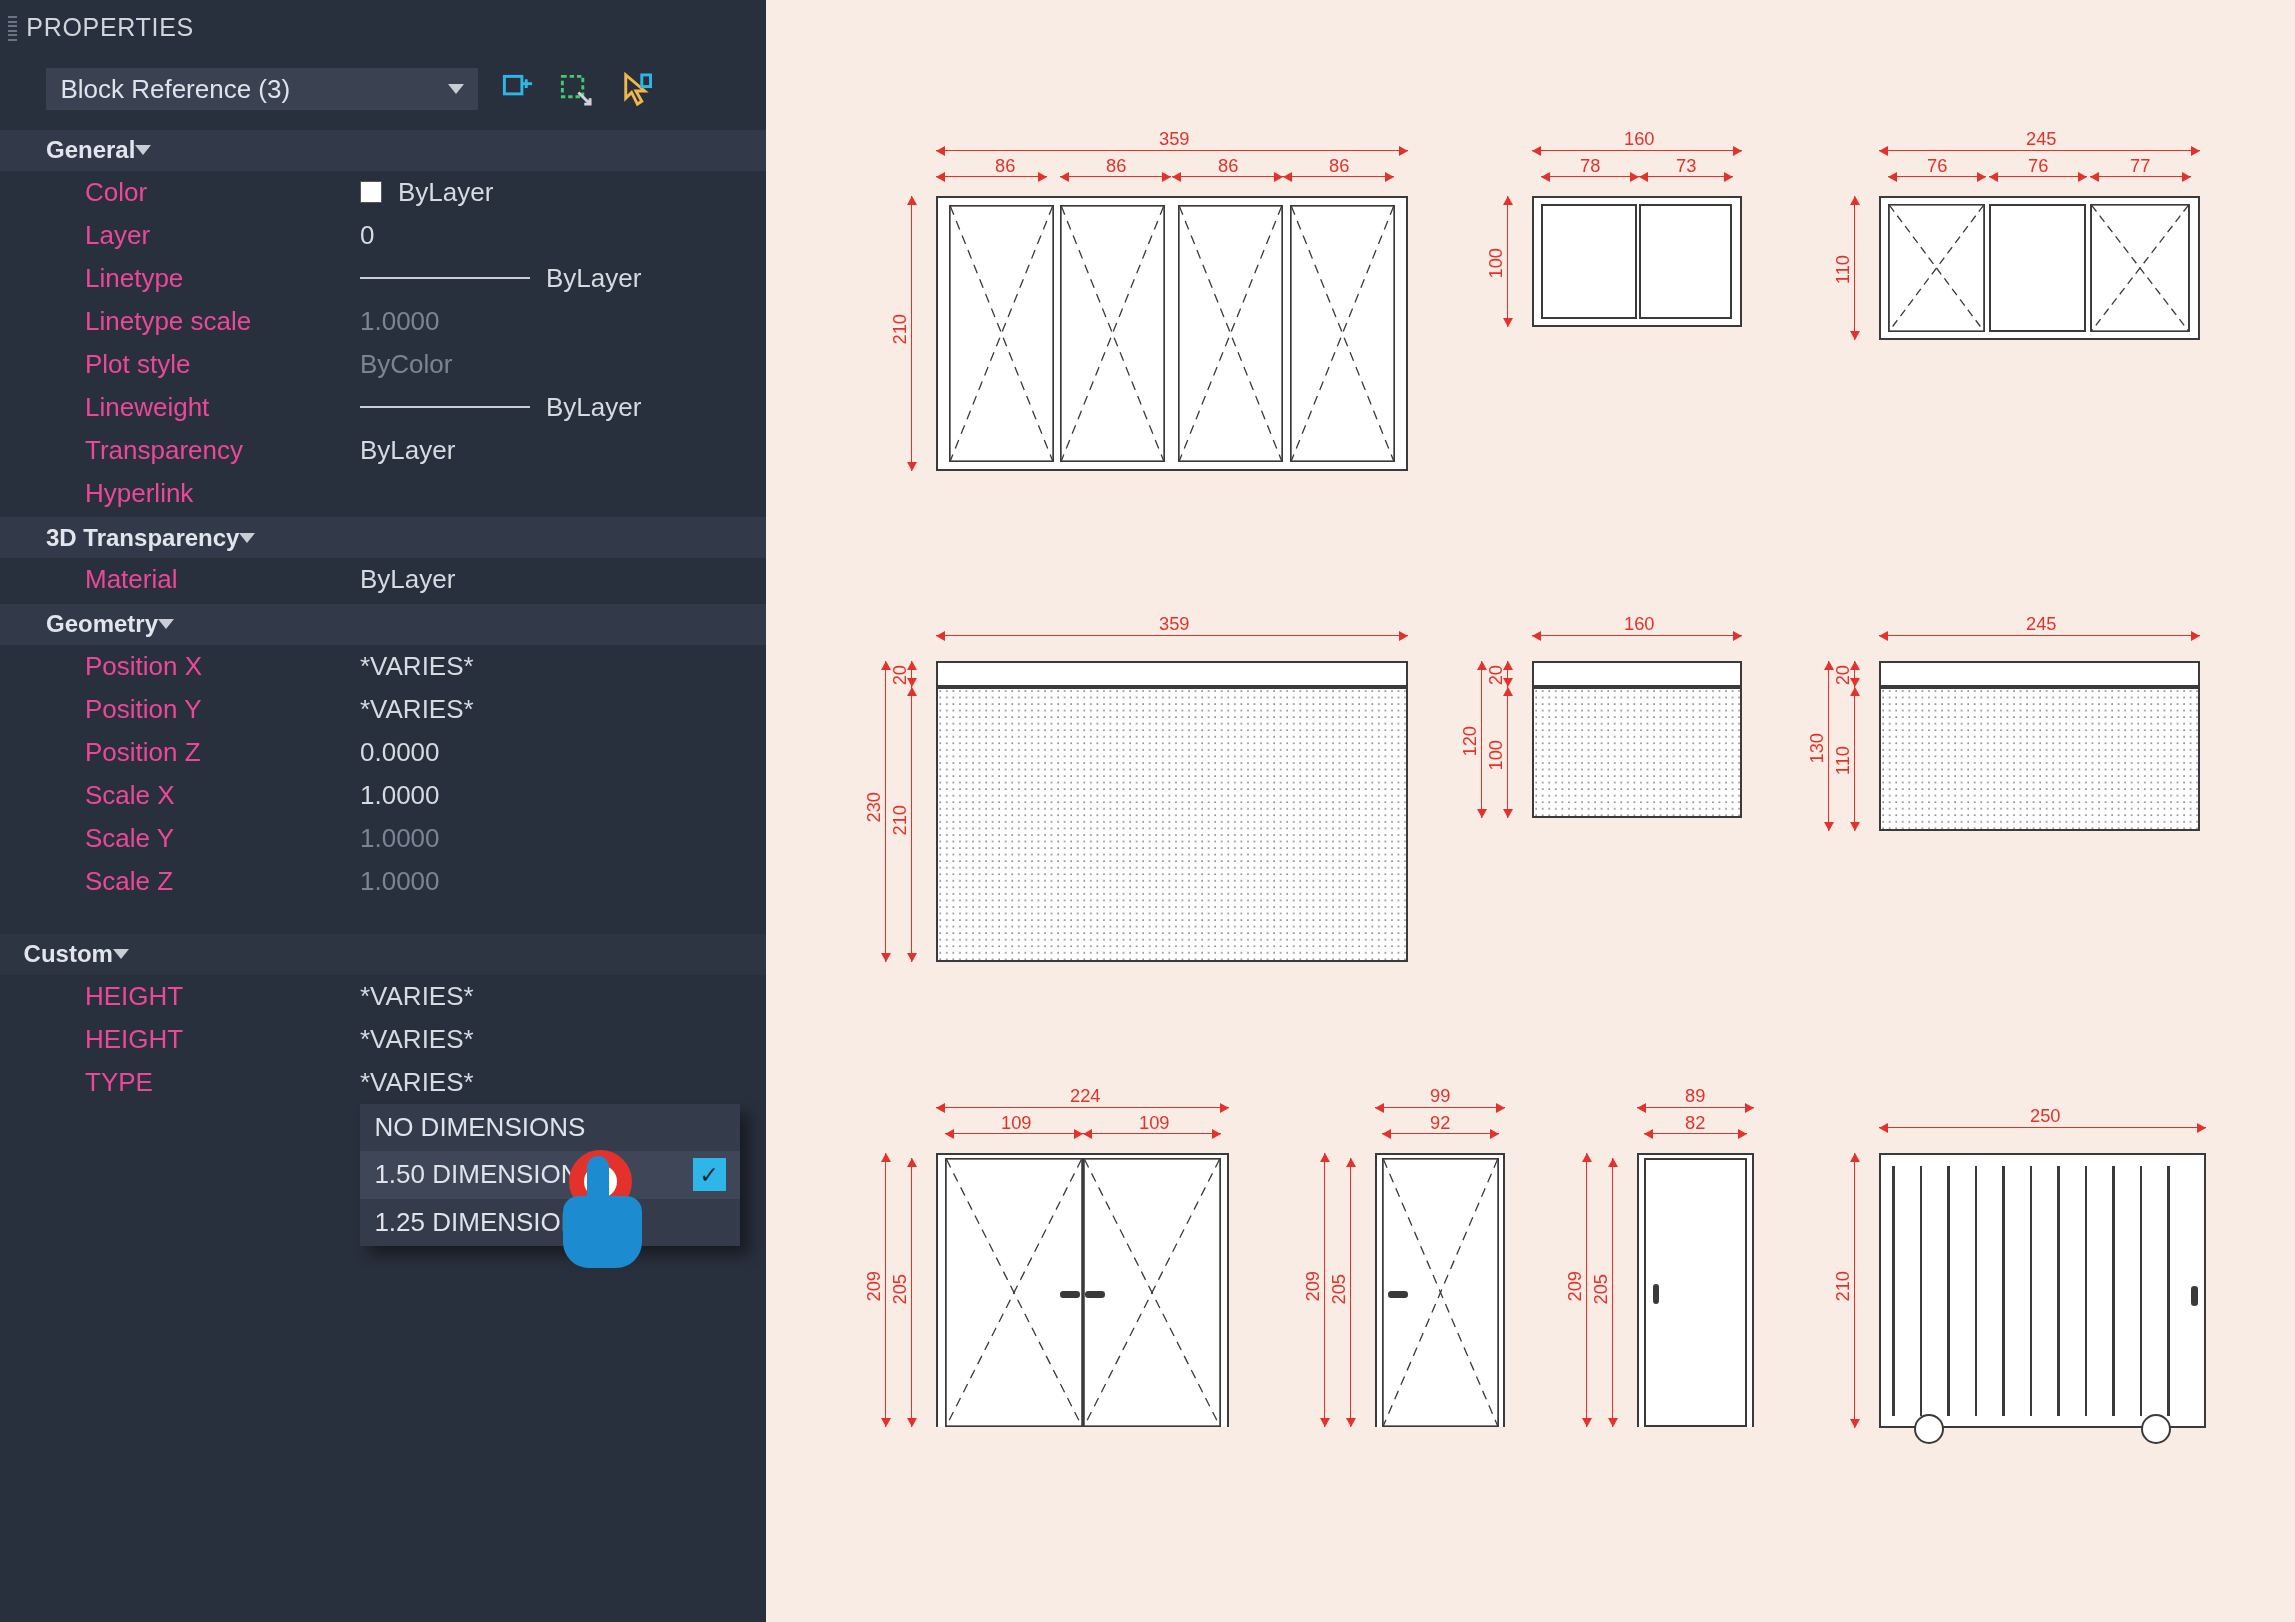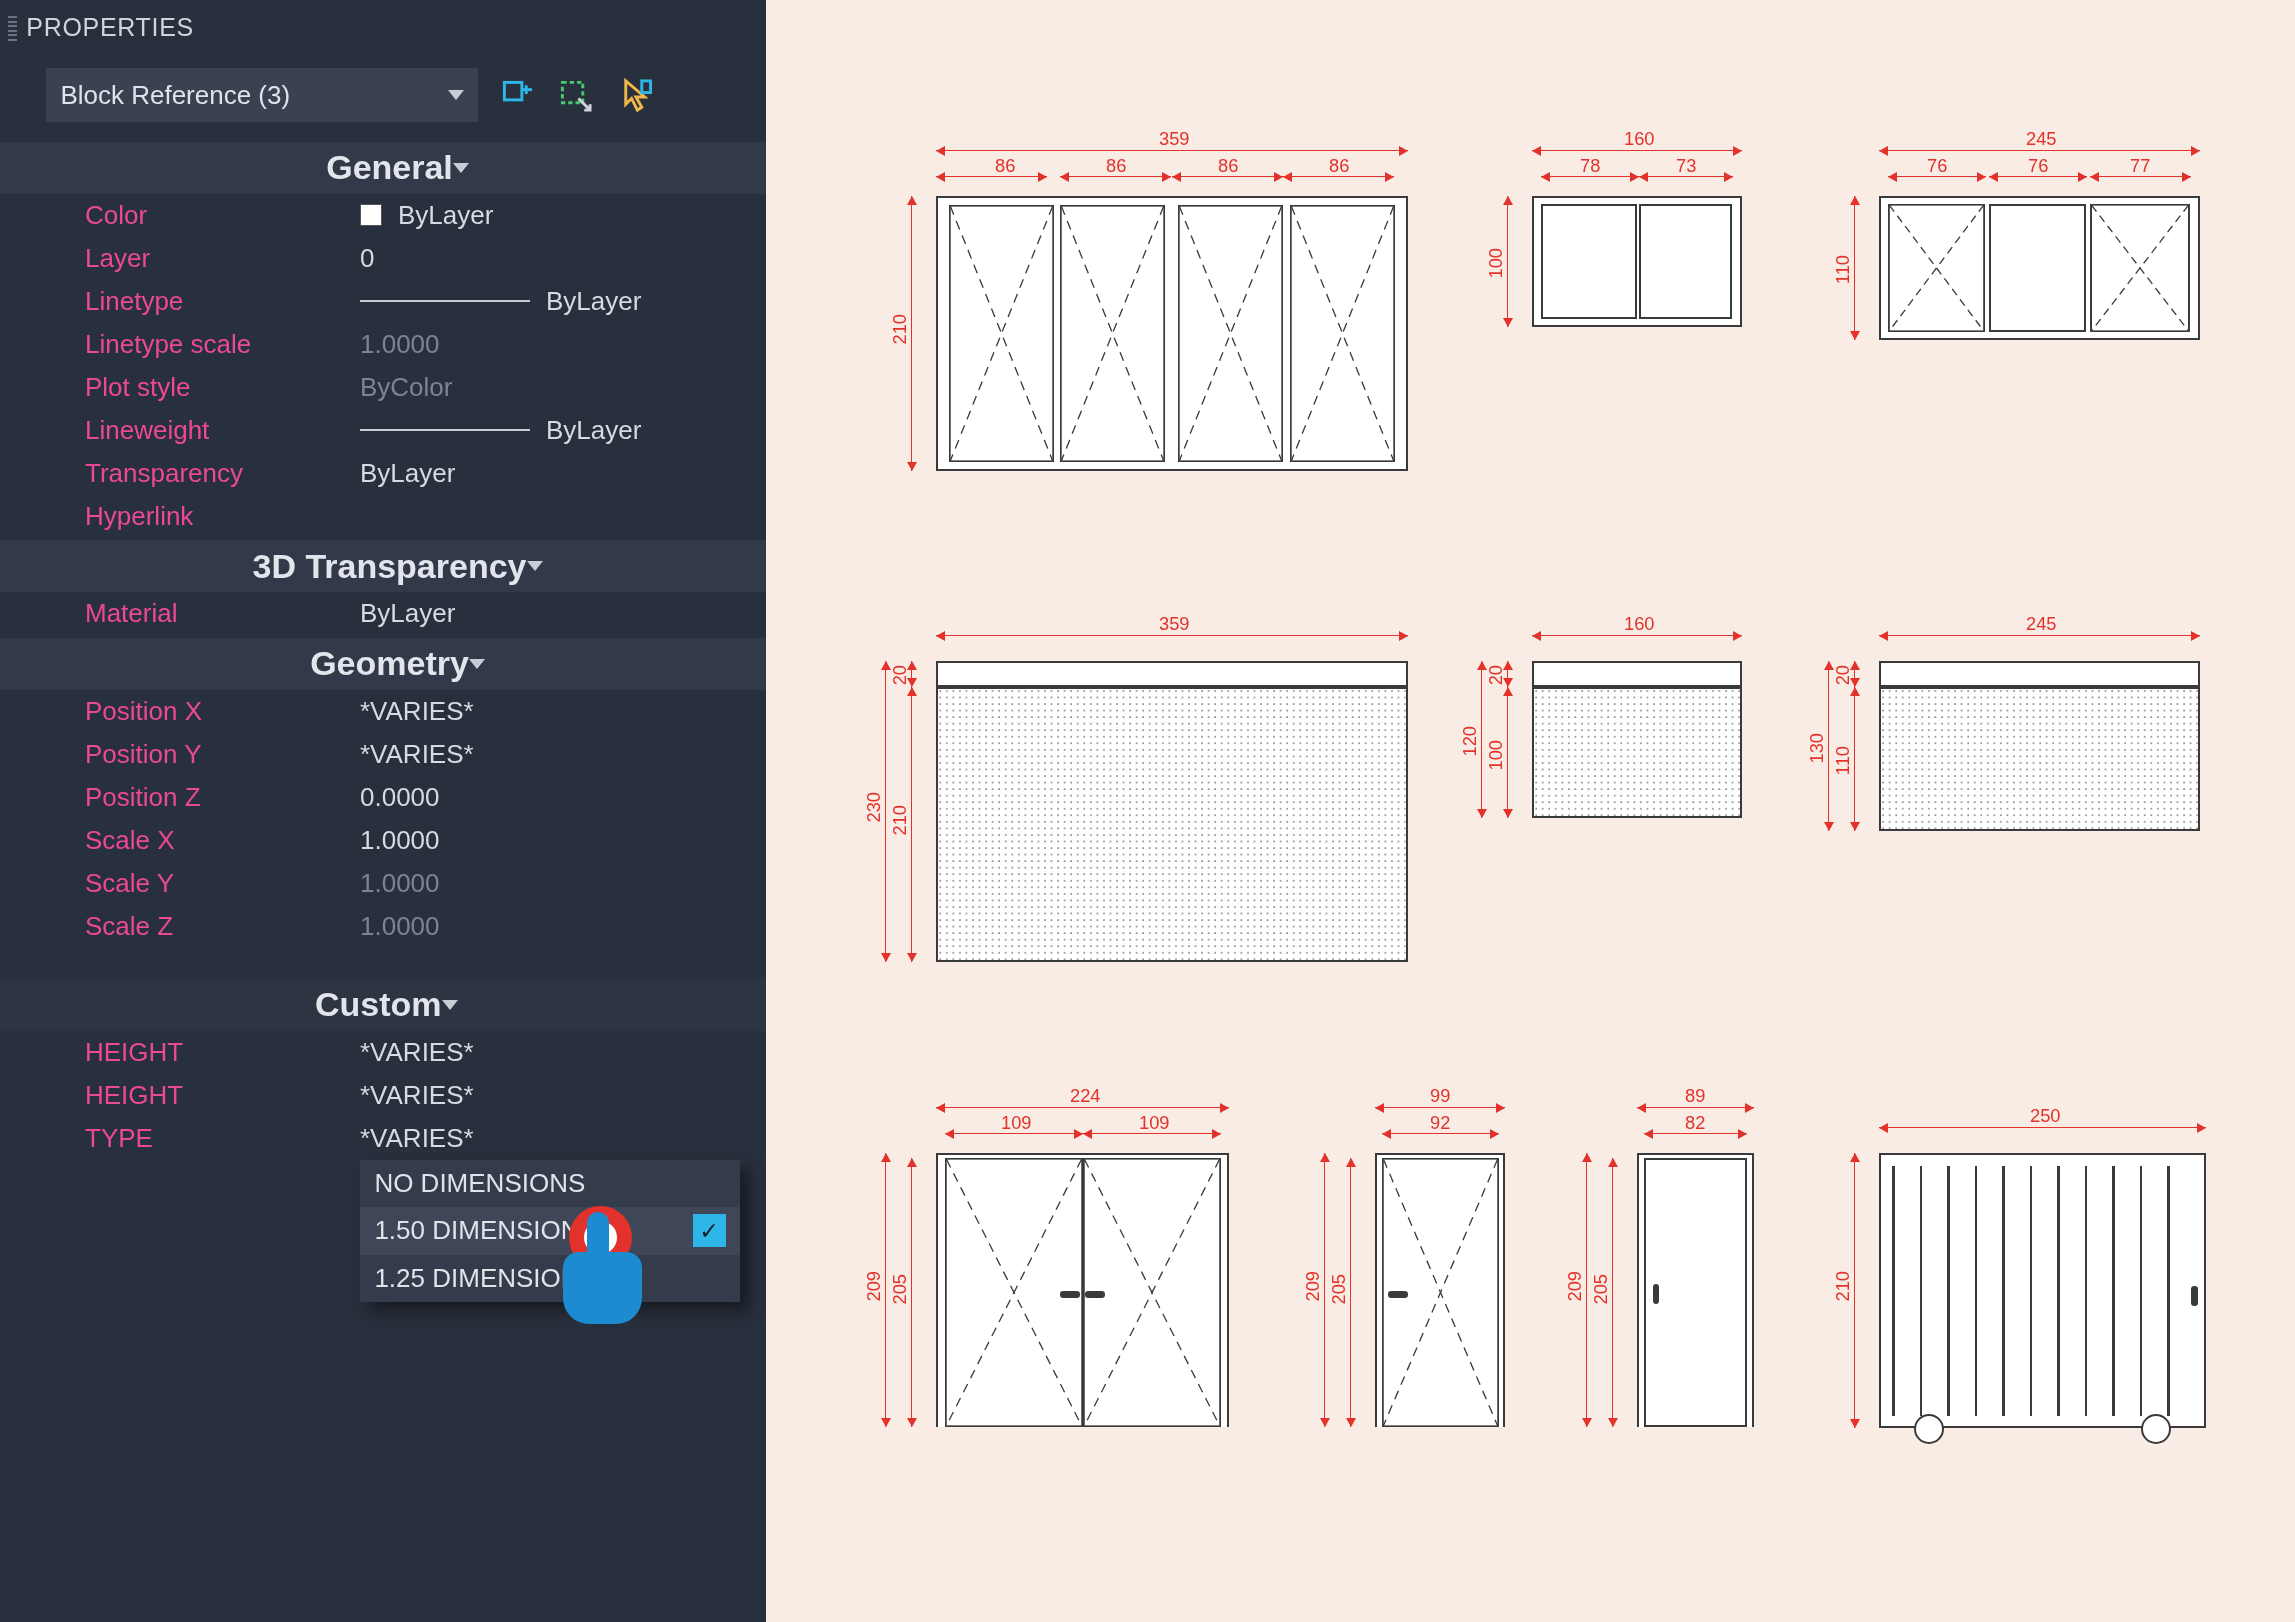--- a/index.html
+++ b/index.html
@@ -4,26 +4,26 @@
 <style>
   * { box-sizing: border-box; margin: 0; padding: 0; }
   body { font-family: "Segoe UI", Arial, sans-serif; background: #f9ece4; display: flex; height: 1623px; width: 2295px; overflow: hidden; }
   
   
   .panel { width: 766px; background: #29303d; color: #c9ced6; display: flex; flex-direction: column; font-size: 25px; }
   .panel-title { display: flex; align-items: flex-end; gap: 9.2px; padding: 13px 17px 13px 7.9px; color: #d0d5dc; letter-spacing: 0.7px; font-size: 25px; }
   .grip { display: inline-block; width: 9.2px; height: 26px; background: repeating-linear-gradient(to bottom, #6a7384 0 2px, transparent 2px 4.6px); }
   
   .sel-row { display: flex; align-items: center; gap: 19.6px; padding: 13px 17px 17px 46px; }
-  .sel-box { flex: 0 0 432px; height: 54px; background: #3a4252; display: flex; align-items: center; justify-content: space-between; padding: 0 14.4px; font-size: 26px; color: #dfe3ea; }
+  .sel-box { flex: 0 0 432px; height: 42px; background: #3a4252; display: flex; align-items: center; justify-content: space-between; padding: 0 14.4px; font-size: 26px; color: #dfe3ea; }
   .chev { width: 0; height: 0; border-left: 8.5px solid transparent; border-right: 8.5px solid transparent; border-top: 10.5px solid #c9ced6; }
   .tool-ic { width: 39px; height: 39px; display: inline-flex; align-items: center; justify-content: center; }
   .tool-ic svg { width: 35px; height: 35px; }
   
-  .sect-hdr { background: #323a49; padding: 6.5px 17px 6.5px 46px; display: flex; align-items: center; justify-content: center; font-weight: bold; font-size: 34px; color: #e2e6ec; margin-top: 2.6px; }
+  .sect-hdr { background: #323a49; padding: 6.5px 17px 6.5px 46px; display: flex; align-items: center; justify-content: flex-start; font-weight: bold; font-size: 24px; color: #e2e6ec; margin-top: 2.6px; }
   .sect-hdr.l2 { padding-left: 23.6px; background: #2d3442; }
   
   .prop-row { display: flex; align-items: center; padding: 3.9px 17px 3.9px 85px; font-size: 26px; min-height: 43px; }
   .prop-lbl { flex: 0 0 275px; color: #ec4899; }
   .prop-val { flex: 1; color: #d6dae1; display: flex; align-items: center; gap: 16px; }
   .muted { color: #7c8494; }
   .swatch { width: 22px; height: 22px; background: #fff; border: 0.7px solid #555; display: inline-block; }
   .ltline { flex: 0 0 170px; height: 2px; background: #c9ced6; }
   
   .custom-hdr { padding-left: 23.6px; margin-top: 31px; }

